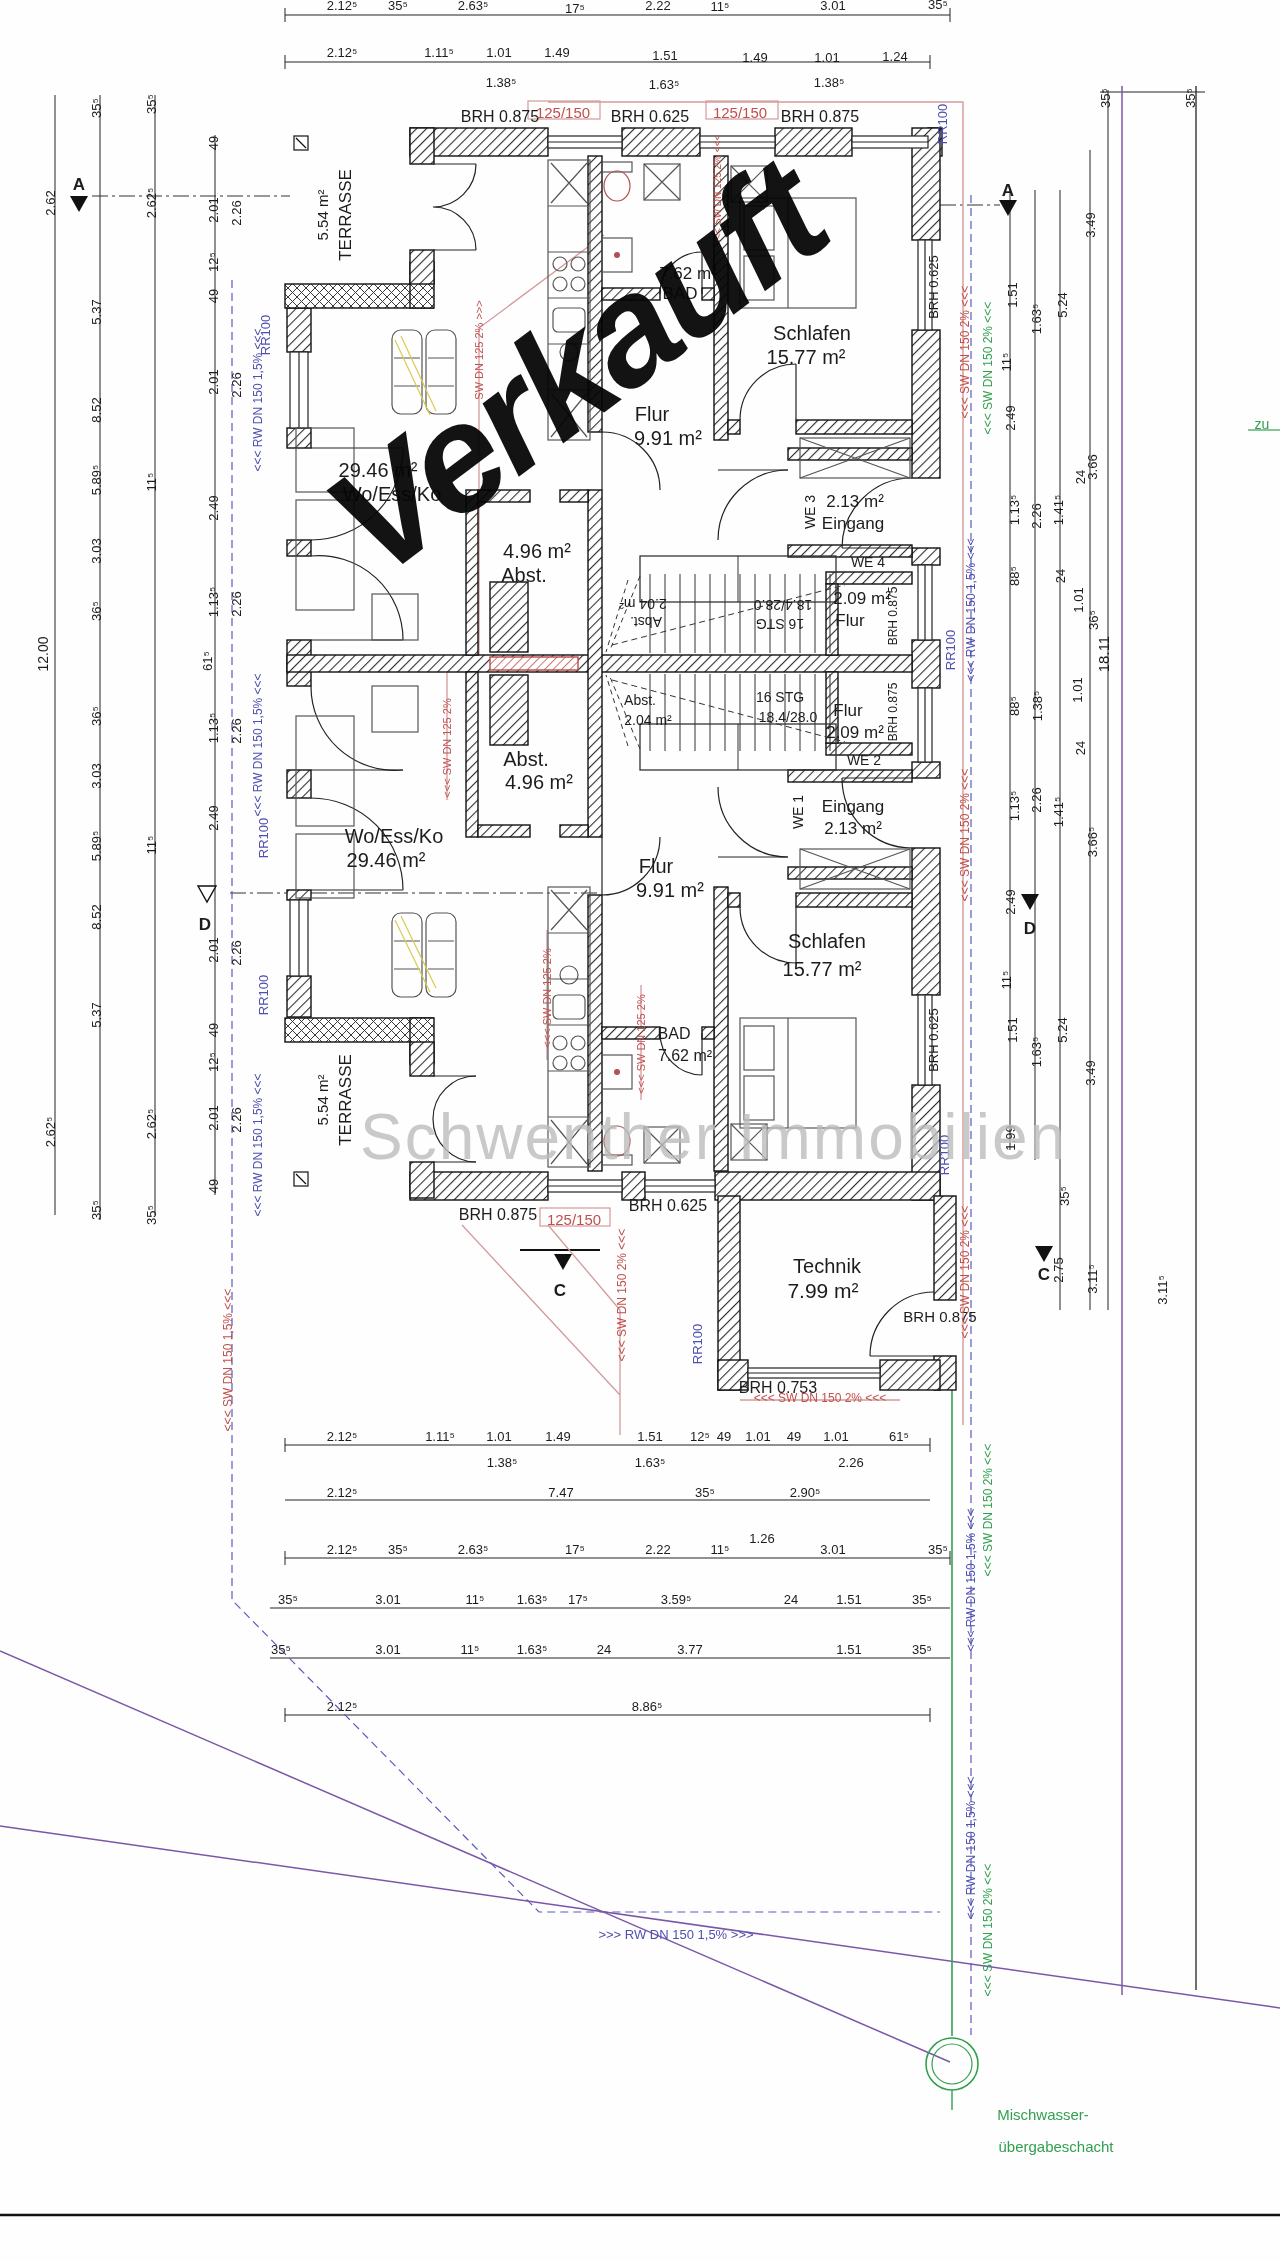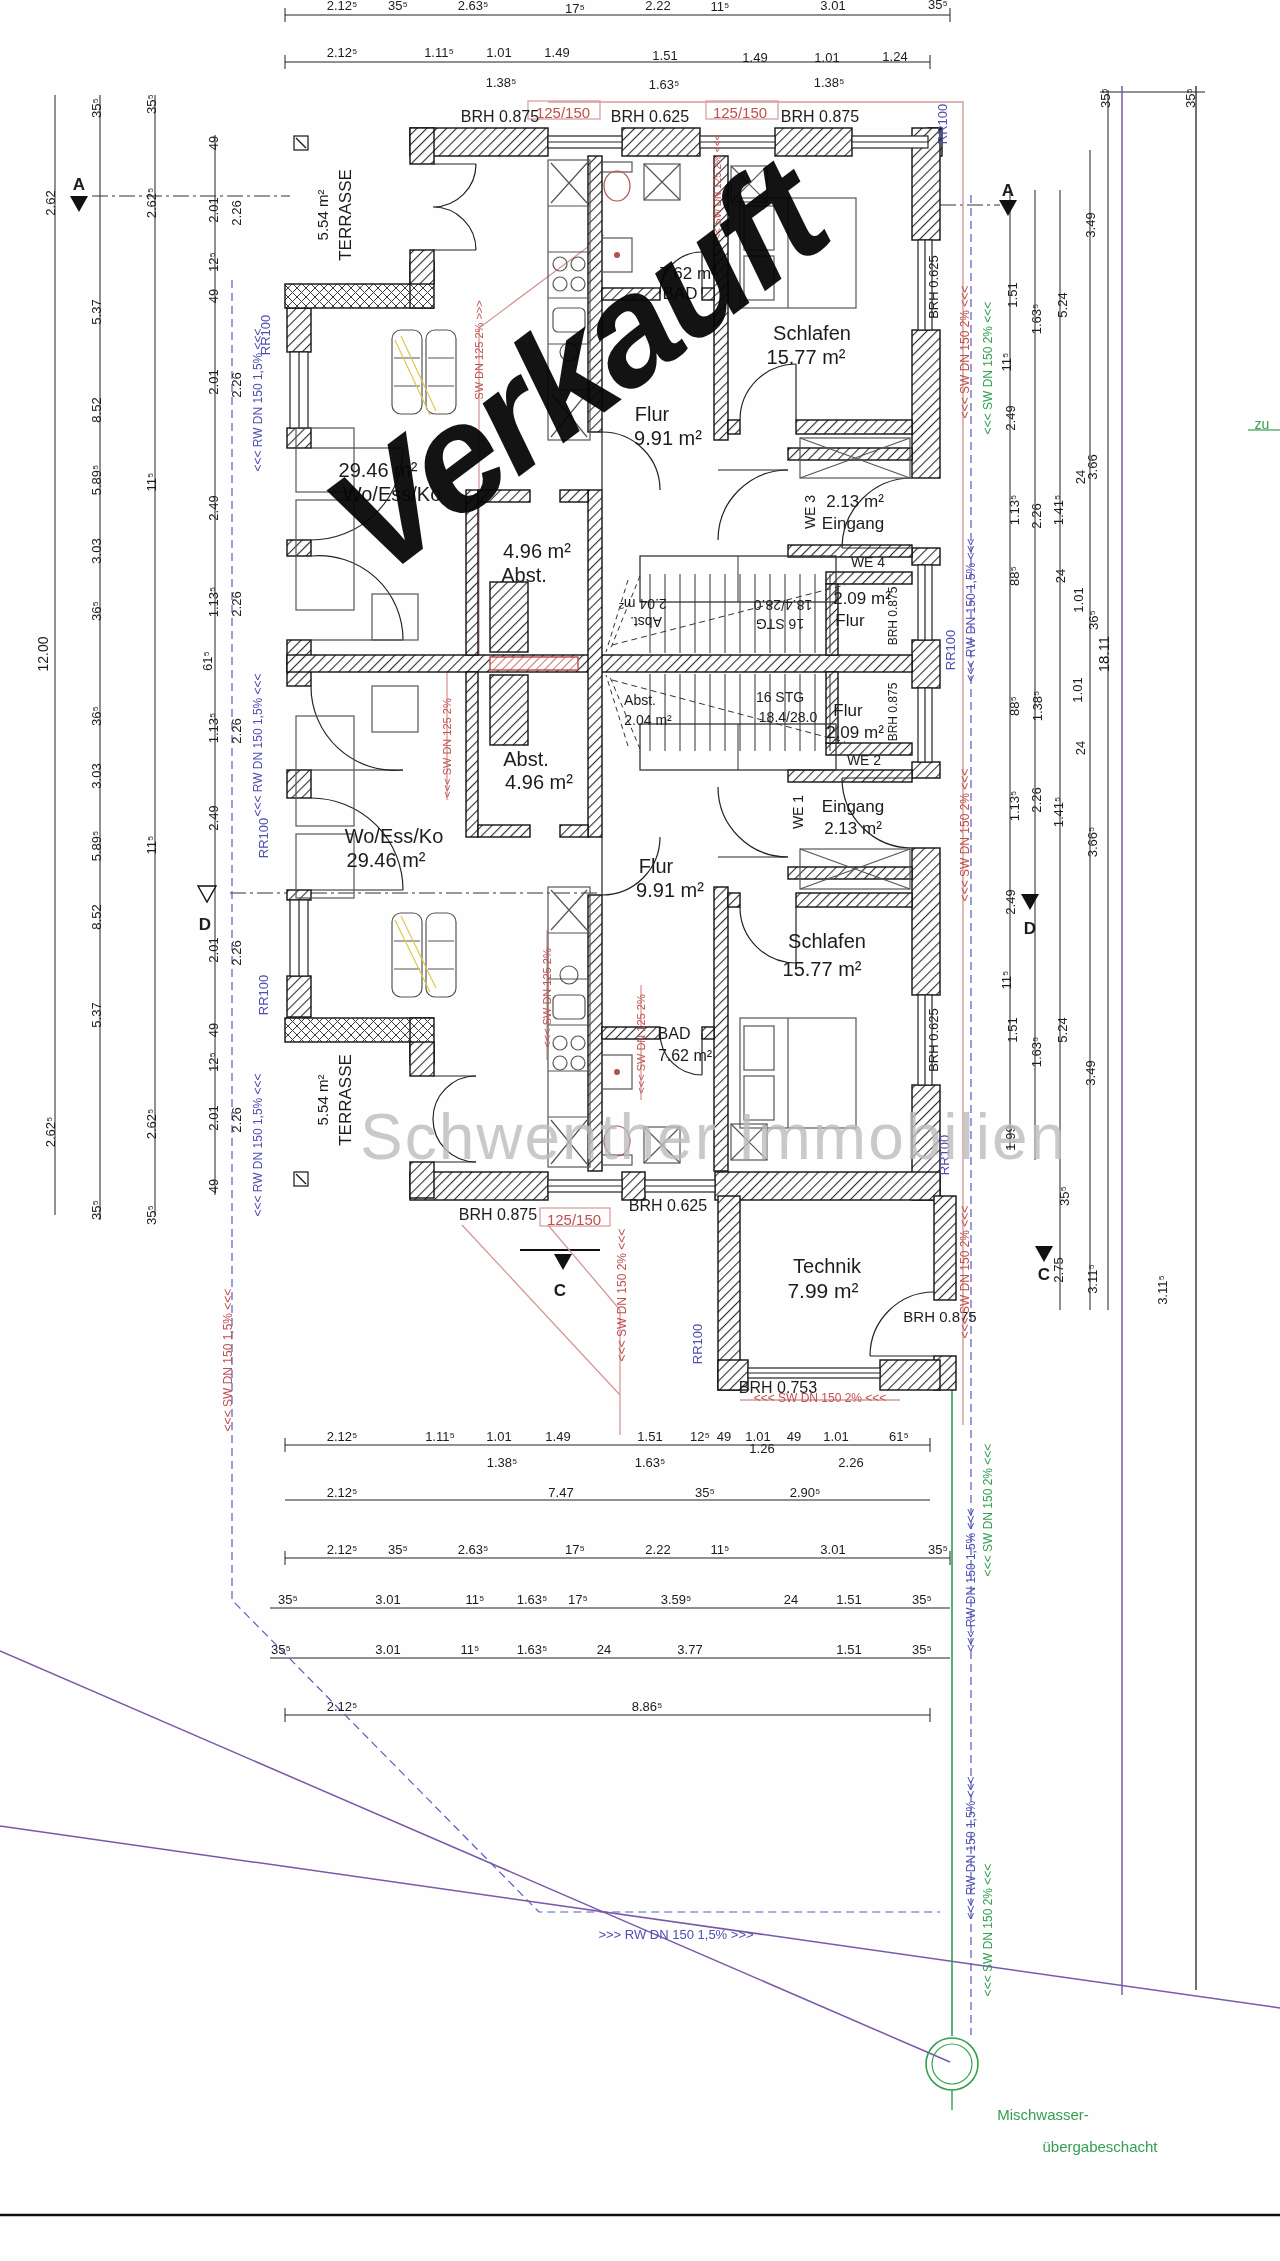--- a/index.html
+++ b/index.html
@@ -403,21 +403,21 @@
       <span class="lbl" style="left: 558px; top: 1436px; font-size: 13px; transform: translate(-50%, -50%) rotate(0deg);">1.49</span>
       <span class="lbl" style="left: 650px; top: 1436px; font-size: 13px; transform: translate(-50%, -50%) rotate(0deg);">1.51</span>
       <span class="lbl" style="left: 700px; top: 1436px; font-size: 13px; transform: translate(-50%, -50%) rotate(0deg);">12⁵</span>
       <span class="lbl" style="left: 724px; top: 1436px; font-size: 13px; transform: translate(-50%, -50%) rotate(0deg);">49</span>
       <span class="lbl" style="left: 758px; top: 1436px; font-size: 13px; transform: translate(-50%, -50%) rotate(0deg);">1.01</span>
       <span class="lbl" style="left: 794px; top: 1436px; font-size: 13px; transform: translate(-50%, -50%) rotate(0deg);">49</span>
       <span class="lbl" style="left: 836px; top: 1436px; font-size: 13px; transform: translate(-50%, -50%) rotate(0deg);">1.01</span>
       <span class="lbl" style="left: 899px; top: 1436px; font-size: 13px; transform: translate(-50%, -50%) rotate(0deg);">61⁵</span>
       <span class="lbl" style="left: 502px; top: 1462px; font-size: 13px; transform: translate(-50%, -50%) rotate(0deg);">1.38⁵</span>
       <span class="lbl" style="left: 650px; top: 1462px; font-size: 13px; transform: translate(-50%, -50%) rotate(0deg);">1.63⁵</span>
-      <span class="lbl" style="left: 762px; top: 1448px; font-size: 13px; transform: translate(-50%, -50%) rotate(0deg);">1.26</span>
+      <span class="lbl" style="left: 762px; top: 1538px; font-size: 13px; transform: translate(-50%, -50%) rotate(0deg);">1.26</span>
       <span class="lbl" style="left: 851px; top: 1462px; font-size: 13px; transform: translate(-50%, -50%) rotate(0deg);">2.26</span>
       <span class="lbl" style="left: 342px; top: 1492px; font-size: 13px; transform: translate(-50%, -50%) rotate(0deg);">2.12⁵</span>
       <span class="lbl" style="left: 561px; top: 1492px; font-size: 13px; transform: translate(-50%, -50%) rotate(0deg);">7.47</span>
       <span class="lbl" style="left: 705px; top: 1492px; font-size: 13px; transform: translate(-50%, -50%) rotate(0deg);">35⁵</span>
       <span class="lbl" style="left: 805px; top: 1492px; font-size: 13px; transform: translate(-50%, -50%) rotate(0deg);">2.90⁵</span>
       <span class="lbl" style="left: 342px; top: 1549px; font-size: 13px; transform: translate(-50%, -50%) rotate(0deg);">2.12⁵</span>
       <span class="lbl" style="left: 398px; top: 1549px; font-size: 13px; transform: translate(-50%, -50%) rotate(0deg);">35⁵</span>
       <span class="lbl" style="left: 473px; top: 1549px; font-size: 13px; transform: translate(-50%, -50%) rotate(0deg);">2.63⁵</span>
       <span class="lbl" style="left: 575px; top: 1549px; font-size: 13px; transform: translate(-50%, -50%) rotate(0deg);">17⁵</span>
       <span class="lbl" style="left: 658px; top: 1549px; font-size: 13px; transform: translate(-50%, -50%) rotate(0deg);">2.22</span>
@@ -545,21 +545,21 @@
       <span class="lbl" style="left: 265px; top: 335px; font-size: 13px; color: rgb(79, 79, 176); transform: translate(-50%, -50%) rotate(-90deg);">RR100</span>
       <span class="lbl" style="left: 263px; top: 838px; font-size: 13px; color: rgb(79, 79, 176); transform: translate(-50%, -50%) rotate(-90deg);">RR100</span>
       <span class="lbl" style="left: 263px; top: 995px; font-size: 13px; color: rgb(79, 79, 176); transform: translate(-50%, -50%) rotate(-90deg);">RR100</span>
       <span class="lbl" style="left: 942px; top: 124px; font-size: 13px; color: rgb(79, 79, 176); transform: translate(-50%, -50%) rotate(-90deg);">RR100</span>
       <span class="lbl" style="left: 950px; top: 650px; font-size: 13px; color: rgb(79, 79, 176); transform: translate(-50%, -50%) rotate(-90deg);">RR100</span>
       <span class="lbl" style="left: 944px; top: 1155px; font-size: 13px; color: rgb(79, 79, 176); transform: translate(-50%, -50%) rotate(-90deg);">RR100</span>
       <span class="lbl" style="left: 697px; top: 1344px; font-size: 13px; color: rgb(79, 79, 176); transform: translate(-50%, -50%) rotate(-90deg);">RR100</span>
       <span class="lbl" style="left: 676px; top: 1934px; font-size: 13px; color: rgb(79, 79, 176); transform: translate(-50%, -50%) rotate(0deg);">&gt;&gt;&gt; RW DN 150 1,5% &gt;&gt;&gt;</span>
       <span class="lbl" style="left: 1262px; top: 424px; font-size: 14px; color: rgb(51, 160, 80); transform: translate(-50%, -50%) rotate(0deg);">zu</span>
       <span class="lbl" style="left: 1043px; top: 2114px; font-size: 15px; color: rgb(51, 160, 80); transform: translate(-50%, -50%) rotate(0deg);">Mischwasser-</span>
-      <span class="lbl" style="left: 1056px; top: 2146px; font-size: 15px; color: rgb(51, 160, 80); transform: translate(-50%, -50%) rotate(0deg); margin-left: 44px;">übergabeschacht</span>
+      <span class="lbl" style="left: 1056px; top: 2146px; font-size: 15px; color: rgb(51, 160, 80); transform: translate(-50%, -50%) rotate(0deg);">übergabeschacht</span>
       <span class="lbl" style="left: 79px; top: 184px; font-size: 17px; font-weight: bold; transform: translate(-50%, -50%) rotate(0deg);">A</span>
       <span class="lbl" style="left: 1008px; top: 190px; font-size: 17px; font-weight: bold; transform: translate(-50%, -50%) rotate(0deg);">A</span>
       <span class="lbl" style="left: 205px; top: 924px; font-size: 17px; font-weight: bold; transform: translate(-50%, -50%) rotate(0deg);">D</span>
       <span class="lbl" style="left: 1030px; top: 928px; font-size: 17px; font-weight: bold; transform: translate(-50%, -50%) rotate(0deg);">D</span>
       <span class="lbl" style="left: 560px; top: 1290px; font-size: 17px; font-weight: bold; transform: translate(-50%, -50%) rotate(0deg);">C</span>
       <span class="lbl" style="left: 1044px; top: 1274px; font-size: 17px; font-weight: bold; transform: translate(-50%, -50%) rotate(0deg);">C</span>
     </div>
 
 <div id="watermark">Schwenther Immobilien</div>
 <div id="verkauft">Verkauft</div>

